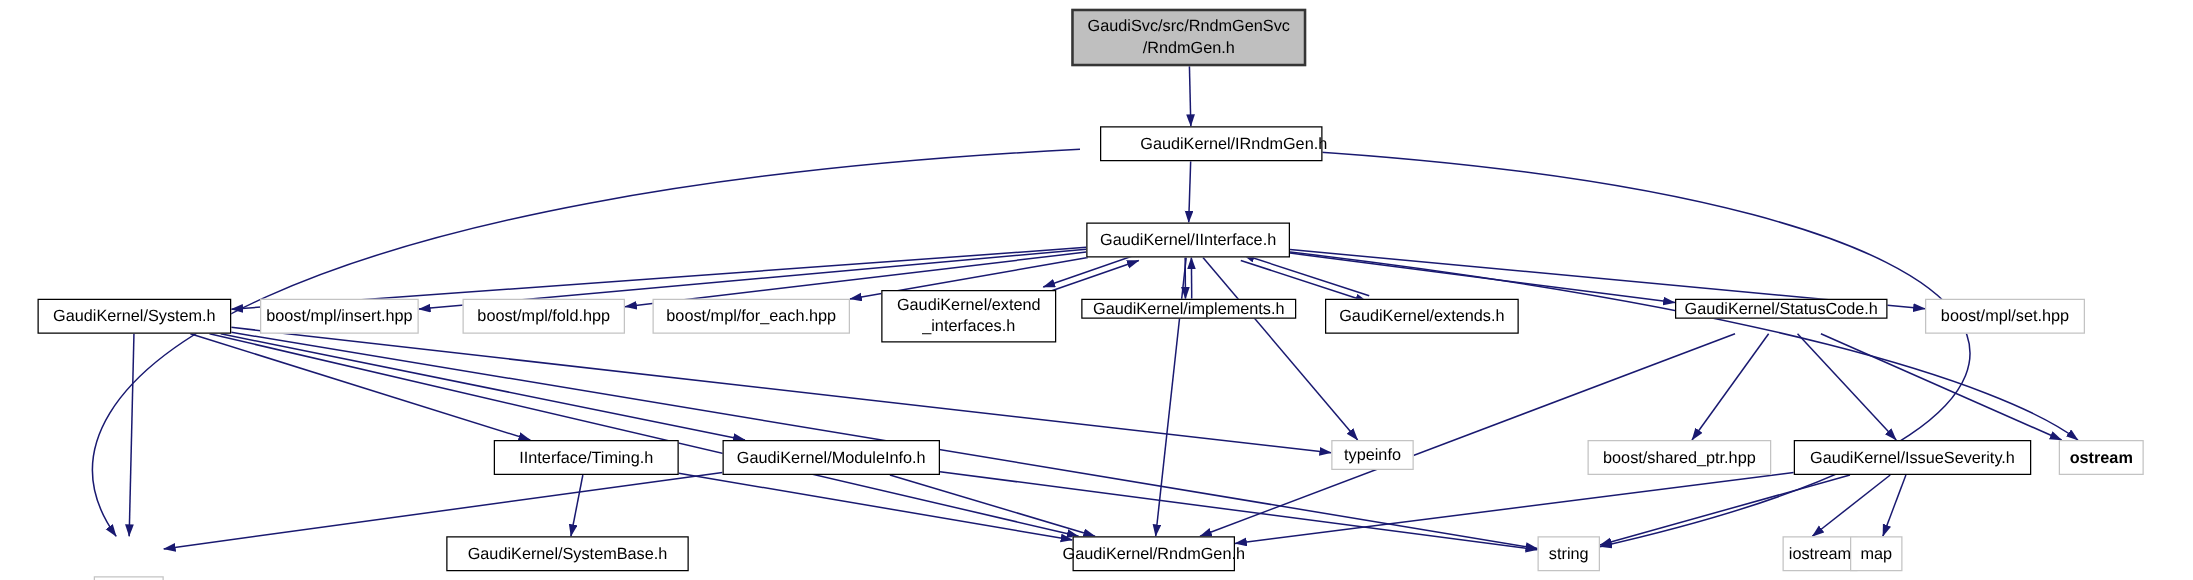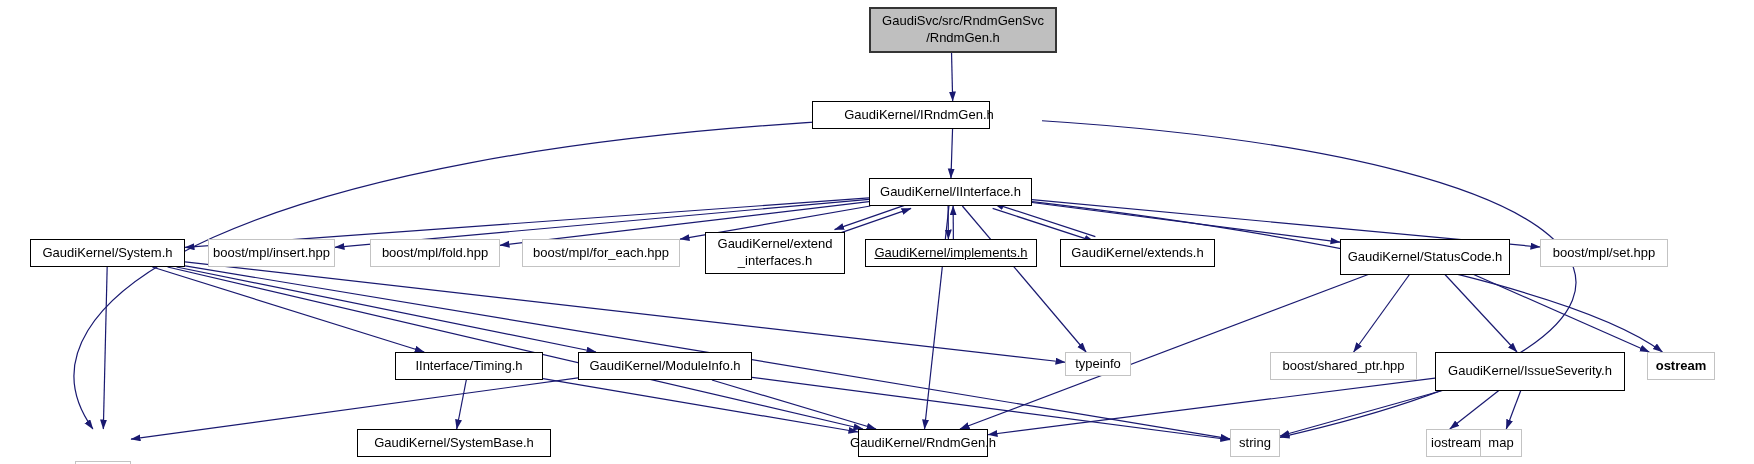--- a/index.html
+++ b/index.html
@@ -68,25 +68,25 @@
       <path d="M752,377.3542372881356 L1230,439.73728813559325" fill="none" stroke="#191970" stroke-width="1.2" marker-end="url(#arrow)"></path>
       <path d="M1414.9026548672566,267 L1353.5973451327434,352" fill="none" stroke="#191970" stroke-width="1.2" marker-end="url(#arrow)"></path>
       <path d="M1438.0088495575221,267 L1516.9911504424779,352" fill="none" stroke="#191970" stroke-width="1.2" marker-end="url(#arrow)"></path>
       <path d="M1456.716814159292,267 L1649.283185840708,352" fill="none" stroke="#191970" stroke-width="1.2" marker-end="url(#arrow)"></path>
       <path d="M1388.0105263157895,267 L959.9894736842106,429" fill="none" stroke="#191970" stroke-width="1.2" marker-end="url(#arrow)"></path>
       <path d="M1480,380 L1280,436" fill="none" stroke="#191970" stroke-width="1.2" marker-end="url(#arrow)"></path>
       <path d="M1512.1818181818182,380 L1449.8181818181818,429" fill="none" stroke="#191970" stroke-width="1.2" marker-end="url(#arrow)"></path>
       <path d="M1524.7272727272727,380 L1506.2727272727273,429" fill="none" stroke="#191970" stroke-width="1.2" marker-end="url(#arrow)"></path>
       <path d="M1435,378.05107084019767 L988,434.7545304777595" fill="none" stroke="#191970" stroke-width="1.2" marker-end="url(#arrow)"></path>
     </svg>
-    <div class="node root" style="left: 857px; top: 7px; width: 188px; height: 46px; margin-left: 12px;">
+    <div class="node root" style="left: 857px; top: 7px; width: 188px; height: 46px;">
       <span>GaudiSvc/src/RndmGenSvc</span>
       <span>/RndmGen.h</span>
     </div>
-    <div class="node internal" style="left: 812px; top: 101px; width: 178px; height: 28px; padding-left: 36px;">
+    <div class="node internal" style="left: 880px; top: 101px; width: 178px; height: 28px; padding-left: 36px;">
       <span>GaudiKernel/IRndmGen.h</span>
     </div>
     <div class="node internal" style="left: 869px; top: 178px; width: 163px; height: 28px;">
       <span>GaudiKernel/IInterface.h</span>
     </div>
     <div class="node internal" style="left: 30px; top: 239px; width: 155px; height: 28px;">
       <span>GaudiKernel/System.h</span>
     </div>
     <div class="node external" style="left: 208px; top: 239px; width: 127px; height: 28px;">
       <span>boost/mpl/insert.hpp</span>
@@ -94,45 +94,45 @@
     <div class="node external" style="left: 370px; top: 239px; width: 130px; height: 28px;">
       <span>boost/mpl/fold.hpp</span>
     </div>
     <div class="node external" style="left: 522px; top: 239px; width: 158px; height: 28px;">
       <span>boost/mpl/for_each.hpp</span>
     </div>
     <div class="node internal" style="left: 705px; top: 232px; width: 140px; height: 42px;">
       <span>GaudiKernel/extend</span>
       <span>_interfaces.h</span>
     </div>
-    <div class="node internal" style="left: 865px; top: 239px; width: 172px; height: 28px; text-decoration: underline;">
+    <div class="node internal" style="left: 865px; top: 239px; width: 172px; height: 16px;">
       <span>GaudiKernel/implements.h</span>
     </div>
     <div class="node internal" style="left: 1060px; top: 239px; width: 155px; height: 28px;">
       <span>GaudiKernel/extends.h</span>
     </div>
-    <div class="node internal" style="left: 1340px; top: 239px; width: 170px; height: 36px;">
+    <div class="node internal" style="left: 1340px; top: 239px; width: 170px; height: 16px;">
       <span>GaudiKernel/StatusCode.h</span>
     </div>
     <div class="node external" style="left: 1540px; top: 239px; width: 128px; height: 28px;">
       <span>boost/mpl/set.hpp</span>
     </div>
     <div class="node internal" style="left: 395px; top: 352px; width: 148px; height: 28px;">
       <span>IInterface/Timing.h</span>
     </div>
     <div class="node internal" style="left: 578px; top: 352px; width: 174px; height: 28px;">
       <span>GaudiKernel/ModuleInfo.h</span>
     </div>
     <div class="node external" style="left: 1065px; top: 352px; width: 66px; height: 24px; text-align: right;">
       <span>typeinfo</span>
     </div>
     <div class="node external" style="left: 1270px; top: 352px; width: 147px; height: 28px;">
       <span>boost/shared_ptr.hpp</span>
     </div>
-    <div class="node internal" style="left: 1435px; top: 352px; width: 190px; height: 39px;">
+    <div class="node internal" style="left: 1435px; top: 352px; width: 190px; height: 28px;">
       <span>GaudiKernel/IssueSeverity.h</span>
     </div>
     <div class="node external" style="left: 1647px; top: 352px; width: 68px; height: 28px; font-weight: bold;">
       <span>ostream</span>
     </div>
     <div class="node external" style="left: 75px; top: 429px; width: 56px; height: 28px; margin-top: 32px;">
       <span>vector</span>
     </div>
     <div class="node internal" style="left: 357px; top: 429px; width: 194px; height: 28px;">
       <span>GaudiKernel/SystemBase.h</span>

